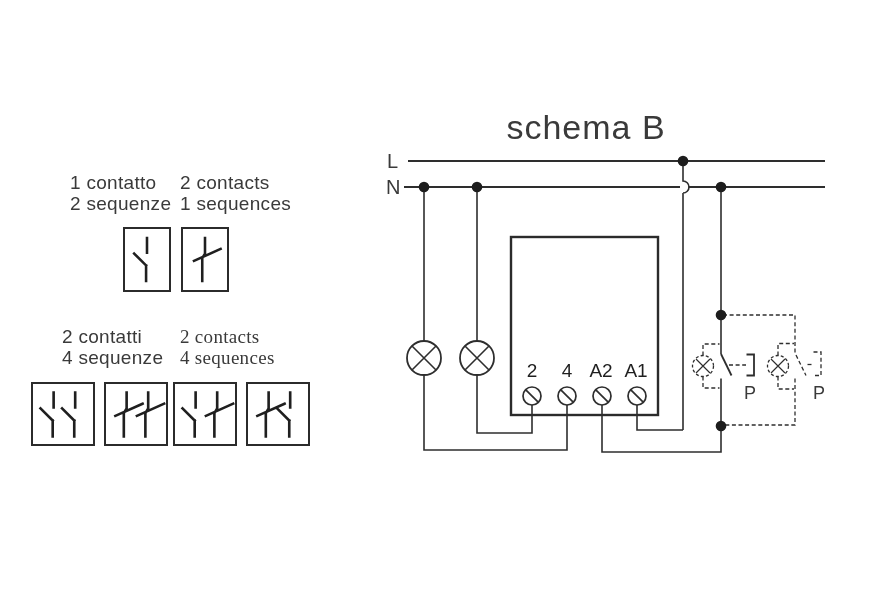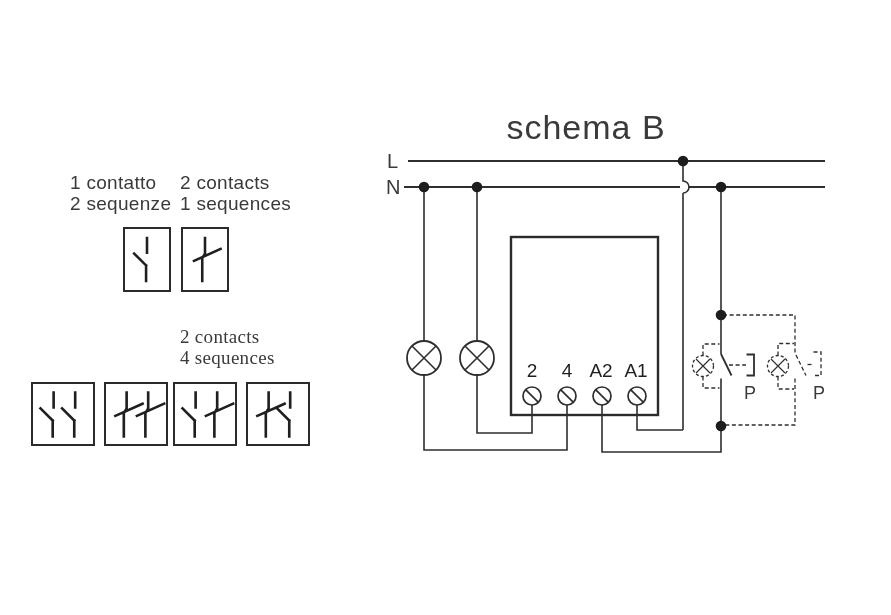--- a/index.html
+++ b/index.html
@@ -31,20 +31,22 @@
       <svg viewBox="0 0 48 65">
         <path d="M24,9 V25 M23,39 L10,26 M23,39 V56 " fill="none" stroke="#1f1f1f" stroke-width="2.8" stroke-linecap="square" stroke-linejoin="miter"></path>
       </svg>
     </div>
   <div class="cbox" style="left:181px;top:227px;width:48px;height:65px;">
       <svg viewBox="0 0 48 65">
         <path d="M24,9 V26 L21,31 V56 M12,34 L41,21 " fill="none" stroke="#1f1f1f" stroke-width="2.8" stroke-linecap="square" stroke-linejoin="miter"></path>
       </svg>
     </div>
 
+  <div class="txt" style="left:62px;top:326px;"><span>2 contatti</span>
+<span>4 sequenze</span></div>
   <div class="txt" style="left:180px;top:326px;font-family:Liberation Serif, serif;"><span>2 contacts</span>
 <span>4 sequences</span></div>
 
   <div class="cbox" style="left:31px;top:382px;width:64px;height:64px;">
       <svg viewBox="0 0 64 64">
         <path d="M22,9 V25 M21,39 L8,26 M21,39 V56 M45,9 V25 M44,39 L31,26 M44,39 V56 " fill="none" stroke="#1f1f1f" stroke-width="2.8" stroke-linecap="square" stroke-linejoin="miter"></path>
       </svg>
     </div>
   <div class="cbox" style="left:104px;top:382px;width:64px;height:64px;">
       <svg viewBox="0 0 64 64">

